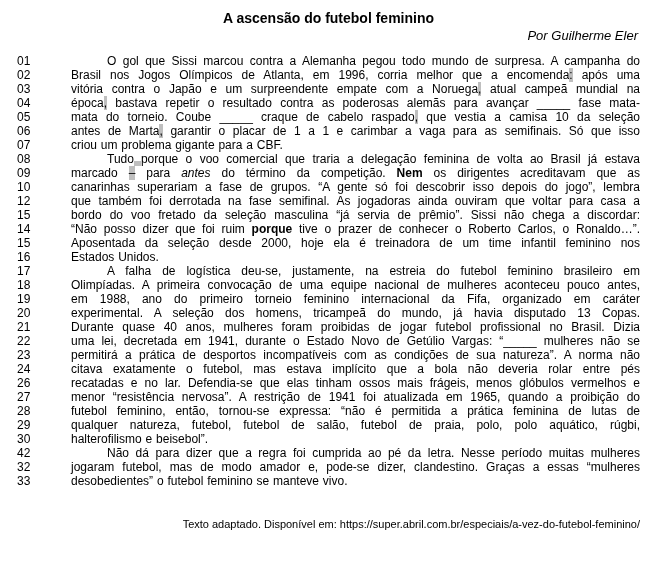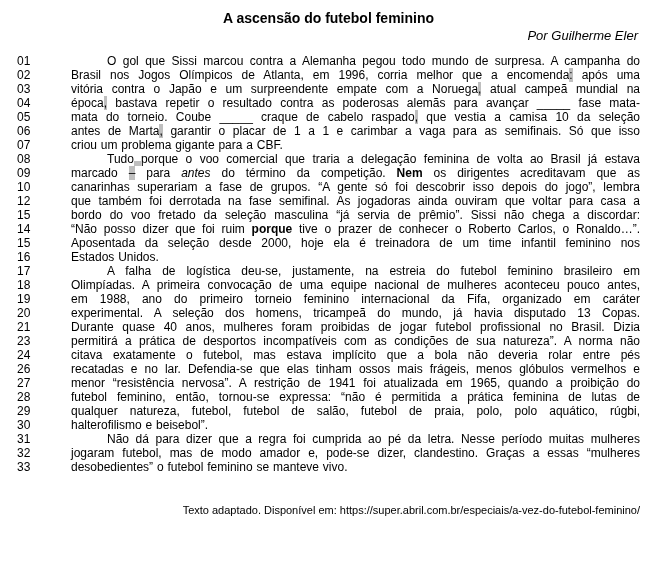--- a/index.html
+++ b/index.html
@@ -117,20 +117,24 @@
       </div>
       <div class="line-row">
         <span class="line-num">20</span>
         <span class="line-text"><span>experimental. A seleção dos homens, tricampeã do mundo, já havia disputado 13 Copas.</span></span>
       </div>
       <div class="line-row">
         <span class="line-num">21</span>
         <span class="line-text"><span>Durante quase 40 anos, mulheres foram proibidas de jogar futebol profissional no Brasil. Dizia</span></span>
       </div>
       <div class="line-row">
+        <span class="line-num">22</span>
+        <span class="line-text"><span>uma lei, decretada em 1941, durante o Estado Novo de Getúlio Vargas: “</span><span>_____</span><span> mulheres não se</span></span>
+      </div>
+      <div class="line-row">
         <span class="line-num">23</span>
         <span class="line-text"><span>permitirá a prática de desportos incompatíveis com as condições de sua natureza”. A norma não</span></span>
       </div>
       <div class="line-row">
         <span class="line-num">24</span>
         <span class="line-text"><span>citava exatamente o futebol, mas estava implícito que a bola não deveria rolar entre pés</span></span>
       </div>
       <div class="line-row">
         <span class="line-num">26</span>
         <span class="line-text"><span>recatadas e no lar. Defendia-se que elas tinham ossos mais frágeis, menos glóbulos vermelhos e</span></span>
@@ -145,21 +149,21 @@
       </div>
       <div class="line-row">
         <span class="line-num">29</span>
         <span class="line-text"><span>qualquer natureza, futebol, futebol de salão, futebol de praia, polo, polo aquático, rúgbi,</span></span>
       </div>
       <div class="line-row">
         <span class="line-num">30</span>
         <span class="line-text last"><span>halterofilismo e beisebol”.</span></span>
       </div>
       <div class="line-row">
-        <span class="line-num">31</span>
+        <span class="line-num">42</span>
         <span class="line-text indent"><span>Não dá para dizer que a regra foi cumprida ao pé da letra. Nesse período muitas mulheres</span></span>
       </div>
       <div class="line-row">
         <span class="line-num">32</span>
         <span class="line-text"><span>jogaram futebol, mas de modo amador e, pode-se dizer, clandestino. Graças a essas “mulheres</span></span>
       </div>
       <div class="line-row">
         <span class="line-num">33</span>
         <span class="line-text last"><span>desobedientes” o futebol feminino se manteve vivo.</span></span>
       </div>

